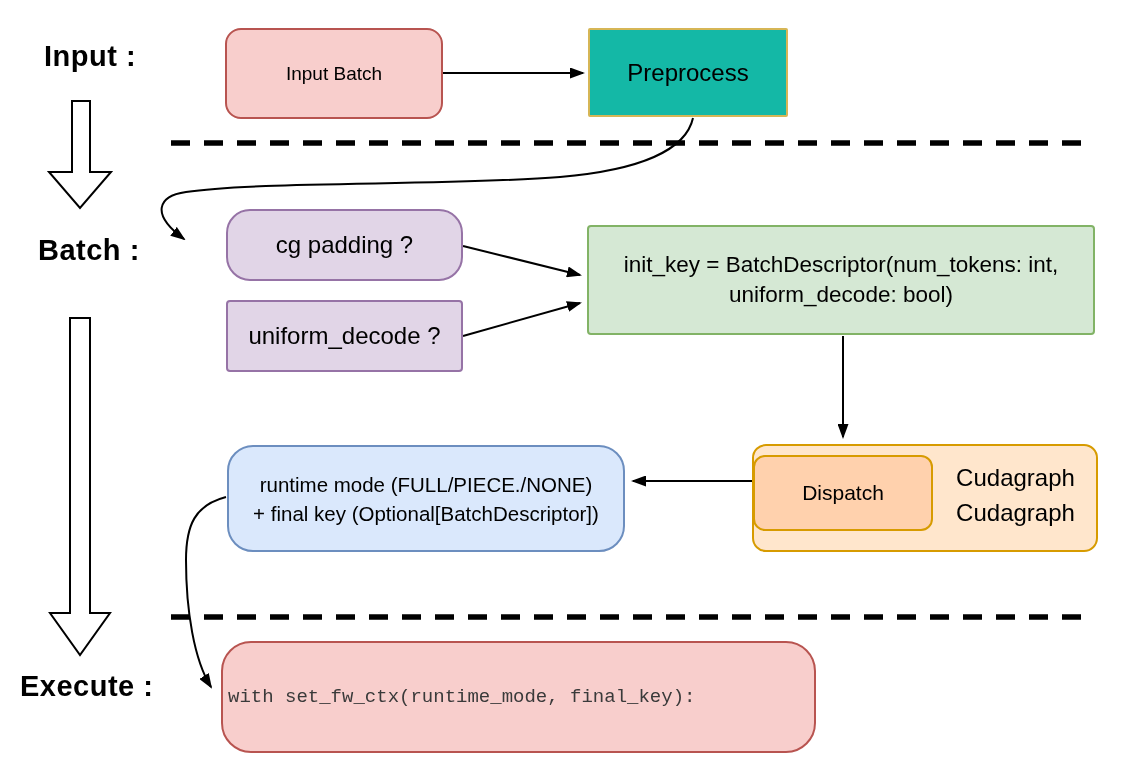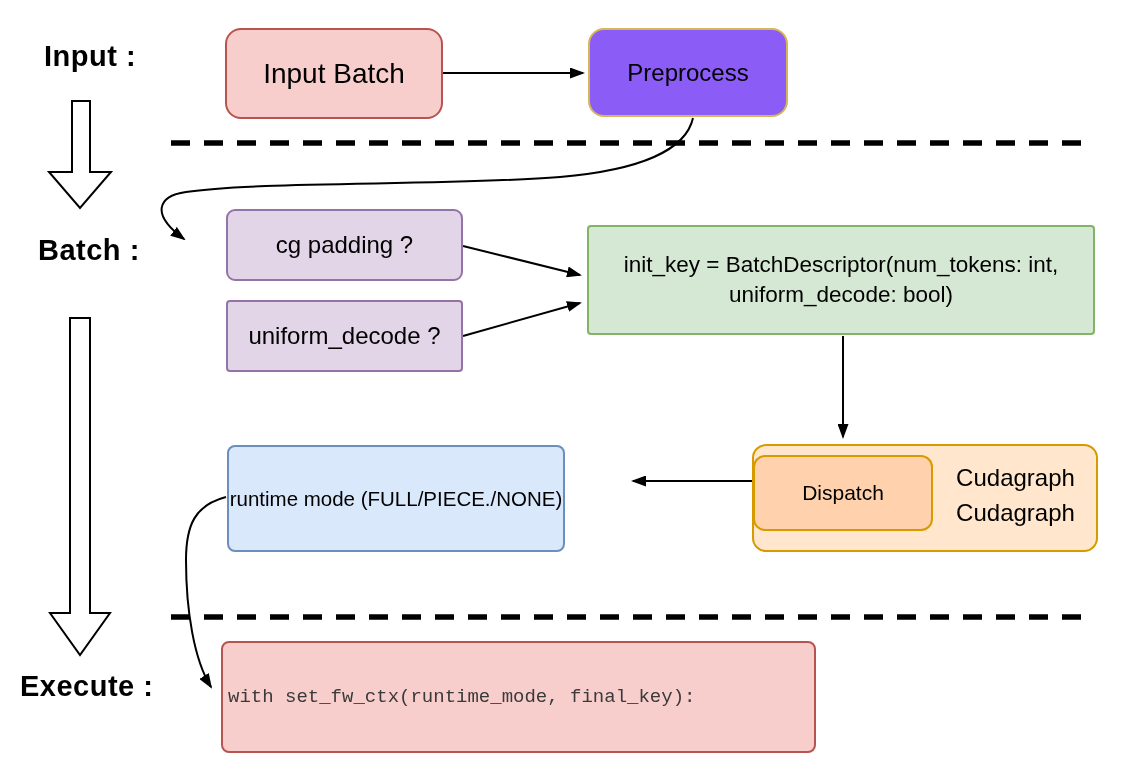--- a/index.html
+++ b/index.html
@@ -10,38 +10,38 @@
   .layer { position:absolute; left:0; top:0; width:1142px; height:770px; pointer-events:none; }
   .stage-label { position:absolute; font-weight:700; font-size:29px; letter-spacing:0.5px; }
   .node {
     position:absolute; box-sizing:border-box; border:2px solid;
     display:flex; align-items:center; justify-content:center;
     text-align:center; line-height:1.25;
   }
   .two-line span { display:block; }
 
   .n-input-batch   { left:225px; top:28px;  width:218px; height:91px;  border-radius:16px;
-                     background:#f8cecc; border-color:#b85450; font-size:28px; }
-  .n-preprocess    { left:588px; top:28px;  width:200px; height:89px;  border-radius:16px;
-                     background:#8b5cf6; border-color:#d6b656; font-size:24px; }
-  .n-cg-padding    { left:226px; top:209px; width:237px; height:72px;  border-radius:9px;
+                     background:#f8cecc; border-color:#b85450; font-size:19px; }
+  .n-preprocess    { left:588px; top:28px;  width:200px; height:89px;  border-radius:2px;
+                     background:#14b8a6; border-color:#d6b656; font-size:24px; }
+  .n-cg-padding    { left:226px; top:209px; width:237px; height:72px;  border-radius:24px;
                      background:#e1d5e7; border-color:#9673a6; font-size:24px; }
   .n-uniform-decode{ left:226px; top:300px; width:237px; height:72px;  border-radius:4px;
                      background:#e1d5e7; border-color:#9673a6; font-size:24px; }
   .n-init-key      { left:587px; top:225px; width:508px; height:110px; border-radius:4px;
                      background:#d5e8d4; border-color:#82b366; font-size:22.5px; line-height:30px; }
   .n-dispatcher    { left:752px; top:444px; width:346px; height:108px; border-radius:14px;
                      background:#ffe6cc; border-color:#d79b00; }
   .n-dispatch      { left:753px; top:441px; width:180px; height:76px;  border-radius:12px;
                      background:#ffd1ad; border-color:#d79b00; font-size:21px;margin-top:14px; }
   .dispatcher-label{ position:absolute; left:933px; top:460px; width:165px;
                      font-size:24px; line-height:35px; text-align:center; }
-  .n-runtime-mode  { left:227px; top:445px; width:338px; height:107px; border-radius:8px;
+  .n-runtime-mode  { left:227px; top:445px; width:398px; height:107px; border-radius:26px;
                      background:#dae8fc; border-color:#6c8ebf; font-size:20.5px; line-height:29px; }
-  .n-execute-code  { left:221px; top:641px; width:595px; height:112px; border-radius:8px;
+  .n-execute-code  { left:221px; top:641px; width:595px; height:112px; border-radius:30px;
                      background:#f8cecc; border-color:#b85450;
                      font-family:"Liberation Mono", monospace; font-size:19px; line-height:28px;
                      color:#3a3a3a; flex-direction:column; align-items:flex-start;
                      justify-content:center; padding-left:5px; text-align:left; white-space:pre; }
   .lbl-input   { left:44px; top:40px; }
   .lbl-plan    { left:38px; top:234px; }
   .lbl-execute { left:20px; top:670px; }
 </style>
 </head>
 <body>
@@ -92,20 +92,21 @@
   <div class="node n-dispatcher"></div>
   <div class="node n-dispatch">Dispatch</div>
   <div class="dispatcher-label two-line">
     <span>Cudagraph</span>
     <span>Cudagraph</span>
   </div>
 
   <div class="node n-runtime-mode two-line">
     <div>
       <span>runtime mode (FULL/PIECE./NONE)</span>
+      <span>+ final key (Optional[BatchDescriptor])</span>
     </div>
   </div>
 
   <div class="node n-execute-code">
     <span>with set_fw_ctx(runtime_mode, final_key):</span>
   </div>
 
 </div>
 
 </body></html>

